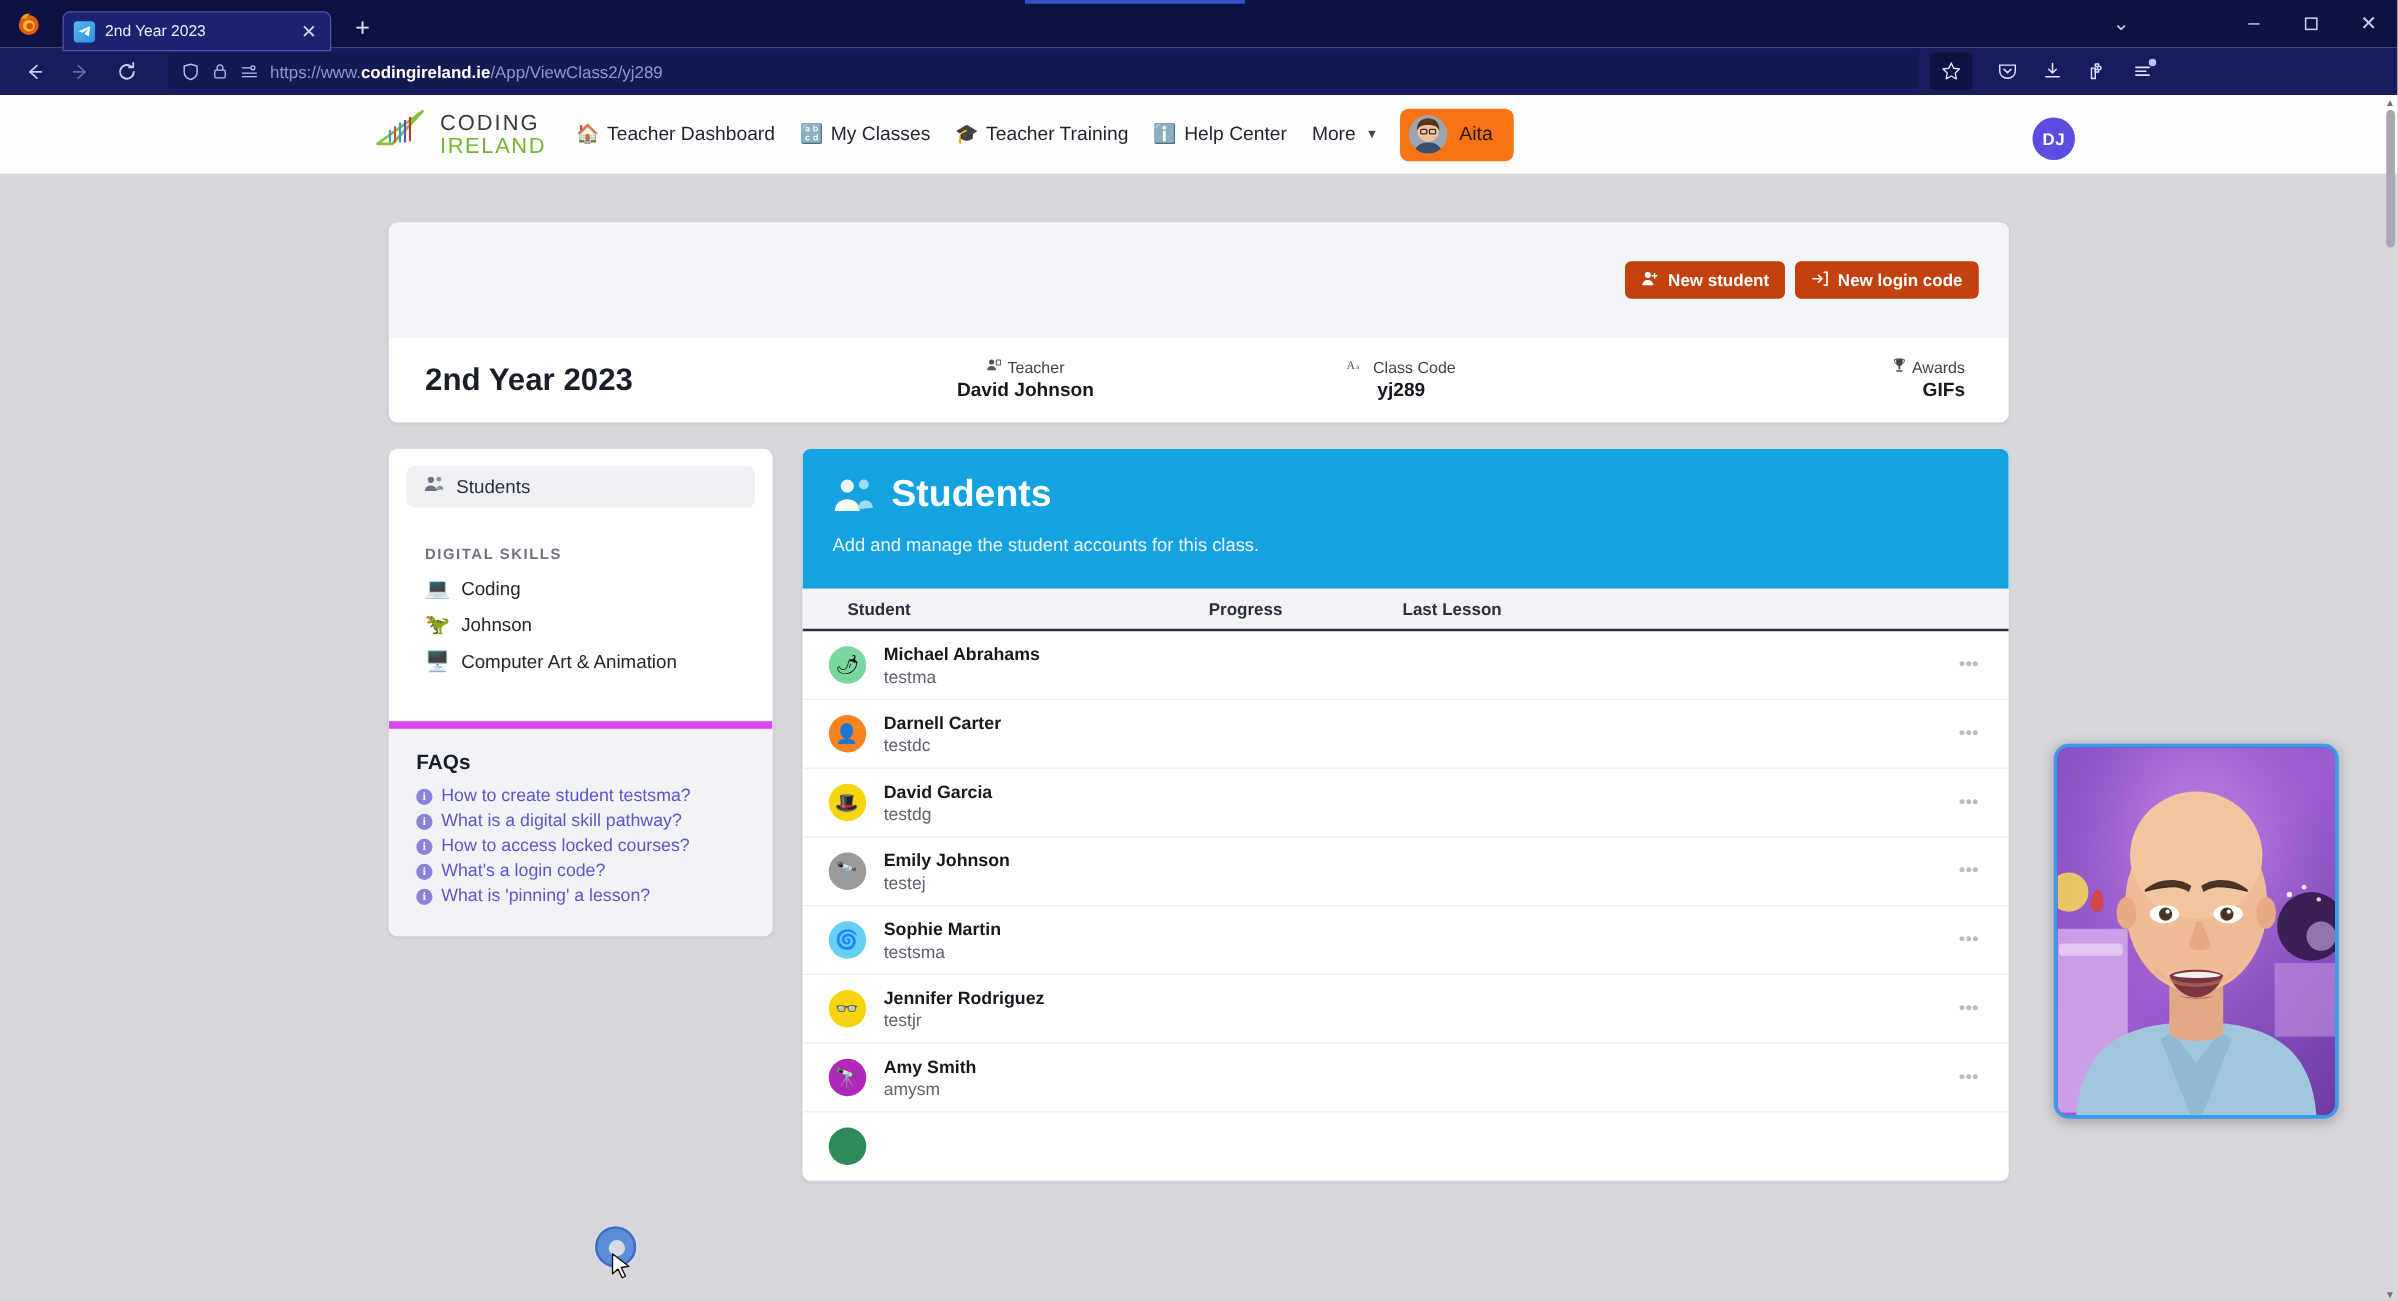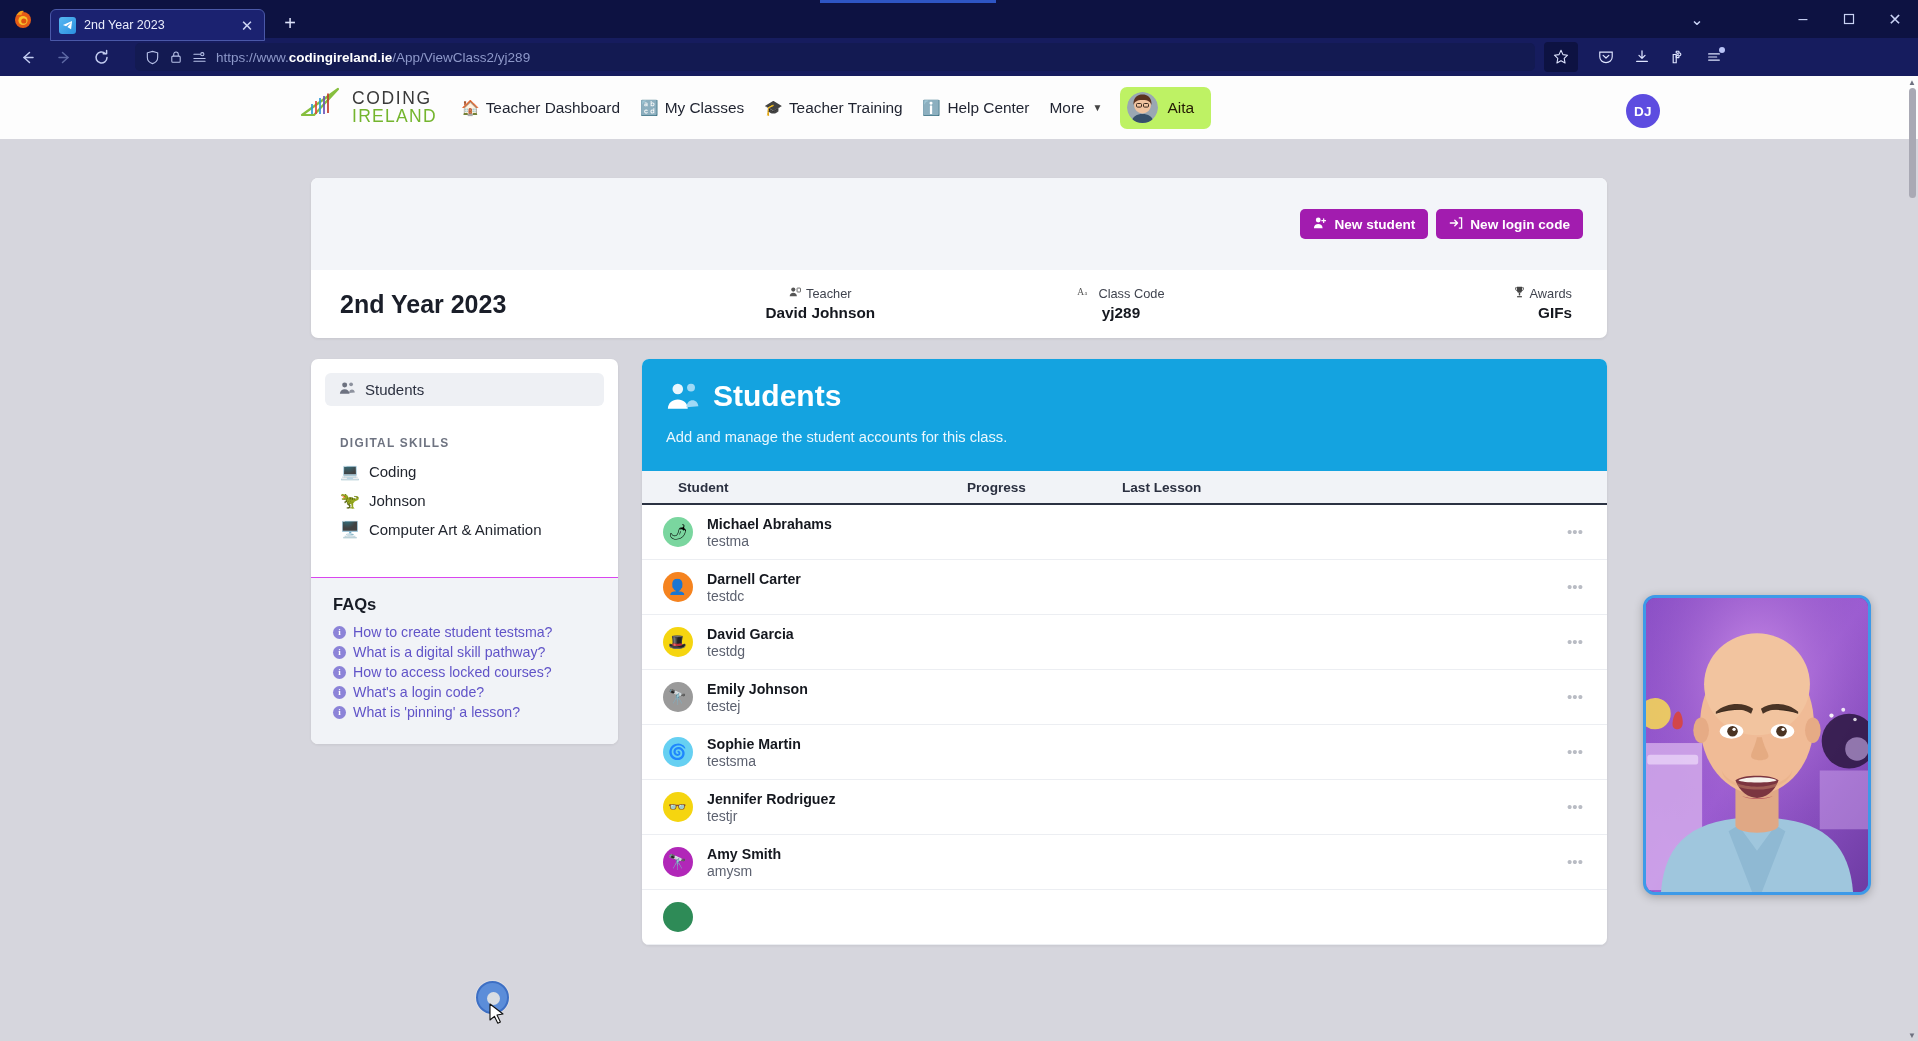--- a/index.html
+++ b/index.html
@@ -73,21 +73,21 @@
   .logo-text { line-height: 1.0; }
   .logo-text .l1 { font-size: 17.5px; letter-spacing: 1.6px; color: #3a3a3a; font-weight: 400;}
   .logo-text .l2 { font-size: 17.5px; letter-spacing: 1.3px; color: #74b52e; font-weight: 400; }
 
   .mainnav { display: flex; align-items: center; gap: 20px; }
   .navitem { display:flex; align-items:center; gap:6px; font-size: 15.4px; color: #1f2330; white-space: nowrap; }
   .navitem .emj { font-size: 15px; line-height: 1; }
   .chev-d { font-size: 10px; color:#444; margin-left:2px;}
 
   .aita-btn {
-    margin-left: 18px; background: #bef264; border-radius: 7px;
+    margin-left: 18px; background: #f97316; border-radius: 7px;
     height: 42px; display: flex; align-items: center; gap: 9px; padding: 0 17px 0 7px;
   }
   .aita-av { width: 31px; height: 31px; border-radius: 50%; overflow:hidden; flex:none; }
   .aita-name { font-size: 15.5px; color: #241a04; font-weight: 500; }
 
   .dj-av {
     position:absolute; right: 258px; top: 18px;
     width: 34px; height: 34px; border-radius: 50%;
     background: #5d4ce0; color: #fff; font-size: 13.5px; font-weight: 600;
     display: flex; align-items: center; justify-content: center; letter-spacing:.4px;
@@ -95,21 +95,21 @@
 
   
   .wrap { padding: 39px 0 0 0; }
   .class-card {
     width: 1296px; margin: 0 auto; background: #fff;
     border-radius: 7px; overflow: hidden;
     box-shadow: 0 1px 3px rgba(0,0,0,.08);
   }
   .cc-top { background: #f3f5f9; height: 92px; display:flex; align-items:center; justify-content:flex-end; padding-right: 24px; gap: 8px; }
   .dark-btn {
-    background: #a21caf; color: #fff; border-radius: 5px; height: 30px;
+    background: #c2410c; color: #fff; border-radius: 5px; height: 30px;
     display:flex; align-items:center; gap: 7px; padding: 0 13px; font-size: 13.6px; font-weight: 600; white-space:nowrap;
   }
   .cc-bottom { height: 68px; display:flex; align-items:center; padding: 0 29px; }
   .cc-title { font-size: 25px; font-weight: 700; color:#1a1e29; flex: 0 0 330px; }
   .cc-meta { flex: 1; display:flex; }
   .cc-cell { flex: 1; text-align: center; }
   .cc-cell:last-child { text-align: right; padding-right: 6px; }
   .cc-lbl { font-size: 12.8px; color:#40444f; display:flex; align-items:center; justify-content:center; gap:5px; }
   .cc-cell:last-child .cc-lbl { justify-content:flex-end; }
   .cc-val { font-size: 15.3px; font-weight: 700; color:#15181f; margin-top: 3px; }
@@ -118,21 +118,21 @@
   .cols { width: 1296px; margin: 21px auto 0; display: flex; gap: 24px; align-items: flex-start; }
 
   .sidebar { width: 307px; background:#fff; border-radius: 7px; overflow: hidden; box-shadow: 0 1px 3px rgba(0,0,0,.07); }
   .sb-inner { padding: 14px 14px 33px; }
   .sb-active { background:#eef0f4; border-radius: 6px; height: 33px; display:flex;align-items:center;gap:10px;padding:0 14px; }
   .sb-active .t { font-size: 15px; color:#2c3140; }
   .sb-group { font-size: 11.9px; letter-spacing: 1.25px; color:#6e7381; font-weight: 600; margin: 30px 0 7px 15px; }
   .sb-item { display:flex; align-items:center; gap: 9px; height: 29px; padding: 0 15px; }
   .sb-item .t { font-size: 15px; color:#22262f; }
   .sb-item .emj { font-size: 16px; line-height:1; }
-  .faq { background:#f1f3f7; border-top: 1px solid #d946ef; padding: 17px 22px 20px; }
+  .faq { background:#f1f3f7; border-top: 6px solid #d946ef; padding: 17px 22px 20px; }
   .faq h3 { font-size: 16.6px; color:#181c26; font-weight: 700; margin-bottom: 9px; }
   .faq-item { display:flex; align-items:center; gap: 7px; margin: 4px 0; }
   .faq-item .t { font-size: 14.2px; color: #6154c8; }
   .i-badge { width: 13px; height: 13px; border-radius:50%; background:#8c83d8; color:#fff; font-size:9px; font-weight:700; display:flex;align-items:center;justify-content:center; font-family:"Liberation Serif",serif; flex:none;}
 
   .main { flex: 1; background:#fff; border-radius: 7px; overflow:hidden; box-shadow: 0 1px 3px rgba(0,0,0,.07); }
   .main-hero { background: #14a3e0; padding: 20px 24px 26px; }
   .hero-row { display:flex; align-items:center; gap: 13px; }
   .hero-ico { width: 34px; height: 30px; }
   .hero-title { font-size: 30px; font-weight: 700; color:#fff; }

